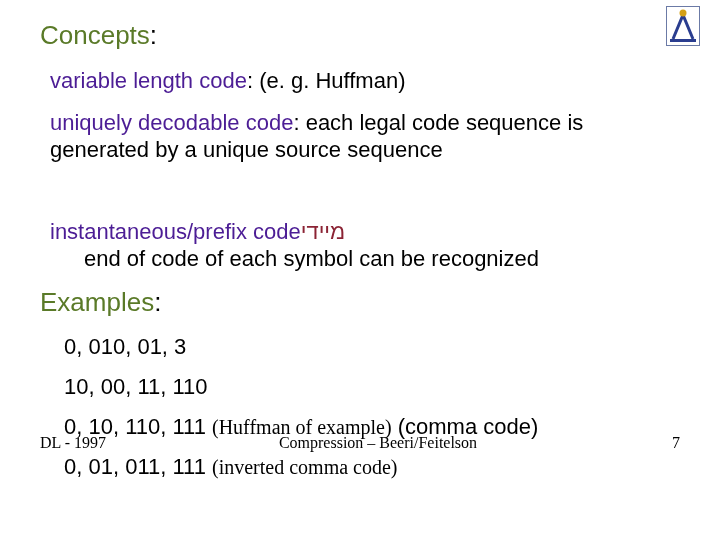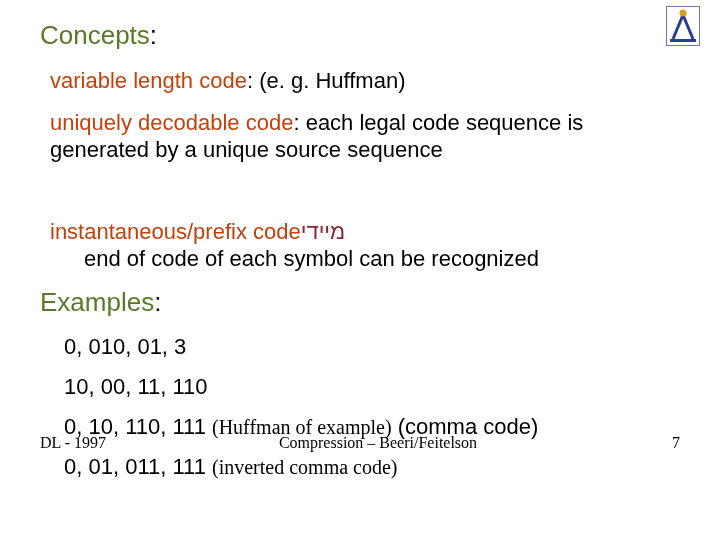--- a/index.html
+++ b/index.html
@@ -34,21 +34,21 @@
     font-size: 26px;
     margin: 0 0 16px 0;
   }
   .heading-text { color: #5a7a28; }
   .heading-colon { color: #000; }
   .para {
     font-size: 22px;
     margin: 0 0 14px 10px;
     line-height: 1.25;
   }
-  .term { color: #c2410c; margin-top: 40px; }
+  .term { color: #4c1d95; margin-top: 40px; }
   .indent-sub { margin-left: 34px; }
   .prefix-row {
     display: flex;
     align-items: baseline;
   }
   .hebrew {
     color: #8b2334;
     font-size: 22px;
     direction: rtl;
     margin-right: 10px;

